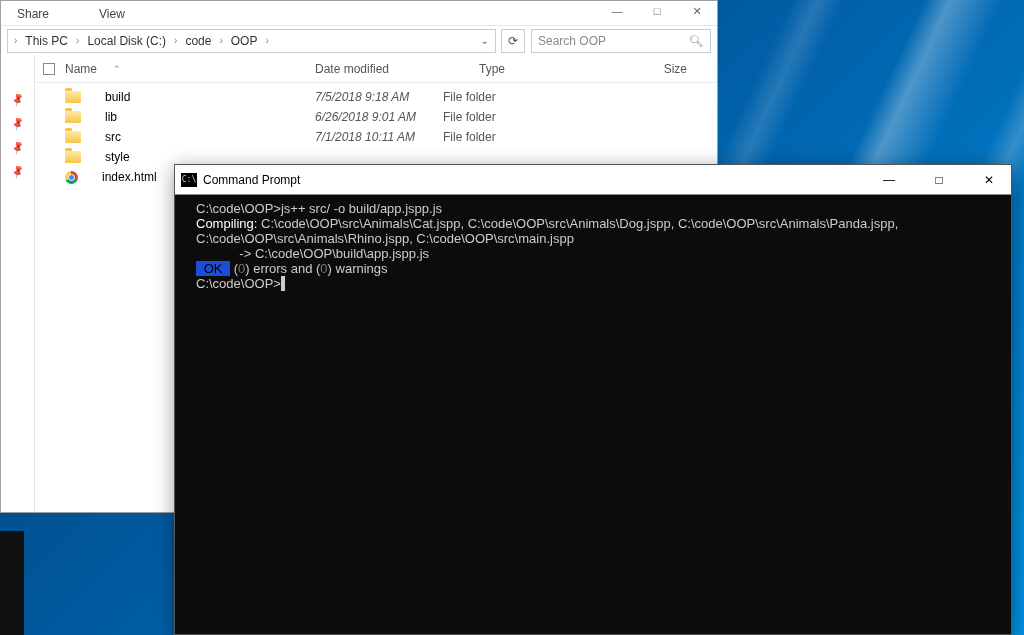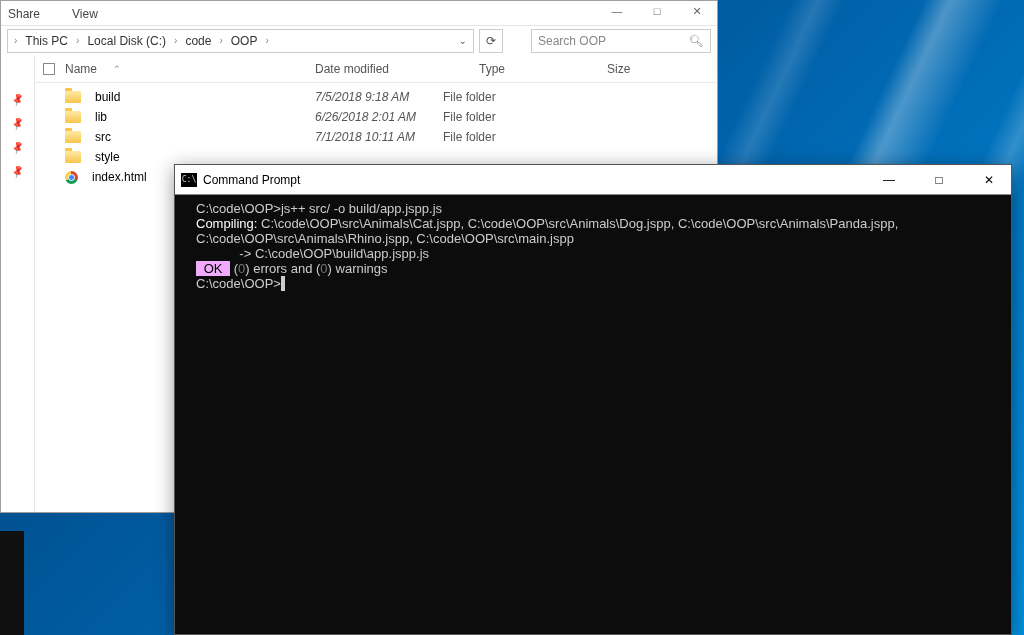--- a/index.html
+++ b/index.html
@@ -21,54 +21,54 @@
   background: #fff;
   border: 1px solid #9f9f9f;
   display: flex; flex-direction: column;
   font-size: 12px;
 }
 .explorer .ribbon-tabs {
   height: 24px; display: flex; align-items: flex-end; gap: 18px;
   padding: 0 8px 0 0; color: #444; font-size: 12px;
   position: relative;
 }
-.explorer .ribbon-tabs .tab { padding: 4px 7px; }
+.explorer .ribbon-tabs .tab { padding: 4px 16px; }
 .explorer .winbtns { position: absolute; right: 0; top: -1px; display: flex; }
 .explorer .winbtns div { width: 40px; height: 22px; display:flex; align-items:center; justify-content:center; color:#666; font-size:11px; }
 
 .explorer .addr-row {
   height: 30px; display:flex; align-items:center; gap:6px;
   padding: 2px 6px; border-top:1px solid #e5e5e5;
 }
 .breadcrumb { flex:1; height:24px; border:1px solid #ccc; display:flex; align-items:center; font-size:12px; color:#333; padding:0 2px; background:#fff; }
 .breadcrumb .sep { color:#888; padding:0 4px; font-size:10px; }
 .breadcrumb .crumb { padding: 3px 4px; }
 .refresh-box { width:24px; height:24px; border:1px solid #ccc; display:flex; align-items:center; justify-content:center; color:#555; margin-left:-1px;}
 .dd-arrow { color:#666; padding:0 4px; font-size:10px; }
-.search-box { width:180px; height:24px; border:1px solid #ccc; display:flex; align-items:center; padding:0 6px; color:#888; font-size:12px; position:relative;margin-left:22px;}
+.search-box { width:180px; height:24px; border:1px solid #ccc; display:flex; align-items:center; padding:0 6px; color:#888; font-size:12px; position:relative;}
 .search-box .mag { position:absolute; right:6px; color:#888; }
 
 .explorer .body { flex:1; display:flex; background:#fff; }
 .sidebar { width:34px; border-right:1px solid #e5e5e5; display:flex; flex-direction:column; align-items:center; gap:12px; padding-top:40px; color:#7a7a7a; }
 .pin { width:12px; height:12px; font-size:10px; transform: rotate(-30deg); }
 
 .file-area { flex:1; }
 .columns { display:flex; height:28px; align-items:center; border-bottom:1px solid #eaeaea; color:#555; font-size:12px; padding-left:8px; }
 .col-check { width:22px; display:flex; align-items:center; }
 .col-check .box { width:12px; height:12px; border:1px solid #888; }
 .col-name { flex: 0 0 250px; display:flex; align-items:center; gap:16px; }
 .col-name .sort { color:#888; font-size:9px; }
 .col-date { flex: 0 0 128px; }
 .col-type { flex: 0 0 128px; margin-left: 36px; }
-.col-size { flex: 0 0 80px; }
+.col-size { flex: 0 0 80px; text-align: right; }
 
 .rows { padding-top:4px; }
 .row { display:flex; height:20px; align-items:center; padding-left:8px; font-size:12px; color:#222; }
 .r-check { width:22px; }
-.r-name { flex:0 0 250px; display:flex; align-items:center; gap:14px; color:#000; }
+.r-name { flex:0 0 250px; display:flex; align-items:center; gap:24px; color:#000; }
 .r-date { flex:0 0 128px; color:#555;font-style:italic; }
 .r-type { flex:0 0 128px; color:#555; }
 .r-size { flex:0 0 80px; color:#555; text-align:right; }
 
 .ficon { width:16px; height:16px; display:inline-flex; align-items:center; justify-content:center; }
 .ficon.folder { background: linear-gradient(#ffe9a6,#f7c64b); border-radius:1px; position:relative; width:16px; height:12px;}
 .ficon.folder::before { content:""; position:absolute; top:-3px; left:0; width:7px; height:3px; background:#f7c64b; border-radius:1px 1px 0 0;}
 .ficon.chrome { border-radius:50%; width:13px; height:13px;
   background: conic-gradient(#db4437 0 120deg, #0f9d58 120deg 240deg, #ffcd40 240deg 360deg);
   position:relative; }
@@ -90,21 +90,21 @@
 }
 .cmd-title .appicon { width:16px; height:14px; background:#000; display:inline-flex; align-items:center; justify-content:center; color:#ccc; font-size:8px; font-family:monospace; }
 .cmd-title .spacer { flex:1; }
 .cmd-title .btn { width:44px; height:30px; display:flex; align-items:center; justify-content:center; font-size:12px; }
 .cmd-body {
   flex:1; background:#0c0c0c; color:#ccc; font-family: Consolas, monospace;
   font-size:13px; line-height:15px; padding:6px 21px; white-space:pre-wrap;
   overflow:hidden;
 }
 .cmd-body .bold { color:#fff; font-weight:normal; }
-.cmd-body .ok { background:#f0abfc; color:#000; padding:0 4px; }
+.cmd-body .ok { background:#1d4ed8; color:#000; padding:0 4px; }
 .cmd-body .gray { color:#767676; }
 .cmd-body .cursor { background:#ccc; color:#0c0c0c; }
 .cmd-line { display:block; }
 
 
 .taskbar { position:absolute; left:0; bottom:0; width:24px; height:104px; background:#101010; }
 </style>
 </head>
 <body>
 
@@ -174,21 +174,21 @@
             <div class="r-date">7/5/2018 9:18 AM</div>
             <div class="r-type">File folder</div>
             <div class="r-size"></div>
           </div>
           <div class="row">
             <div class="r-check"></div>
             <div class="r-name">
               <span class="ficon folder"></span>
               <span>lib</span>
             </div>
-            <div class="r-date">6/26/2018 2:01 AM</div>
+            <div class="r-date">6/26/2018 9:01 AM</div>
             <div class="r-type">File folder</div>
             <div class="r-size"></div>
           </div>
           <div class="row">
             <div class="r-check"></div>
             <div class="r-name">
               <span class="ficon folder"></span>
               <span>src</span>
             </div>
             <div class="r-date">7/1/2018 10:11 AM</div>

